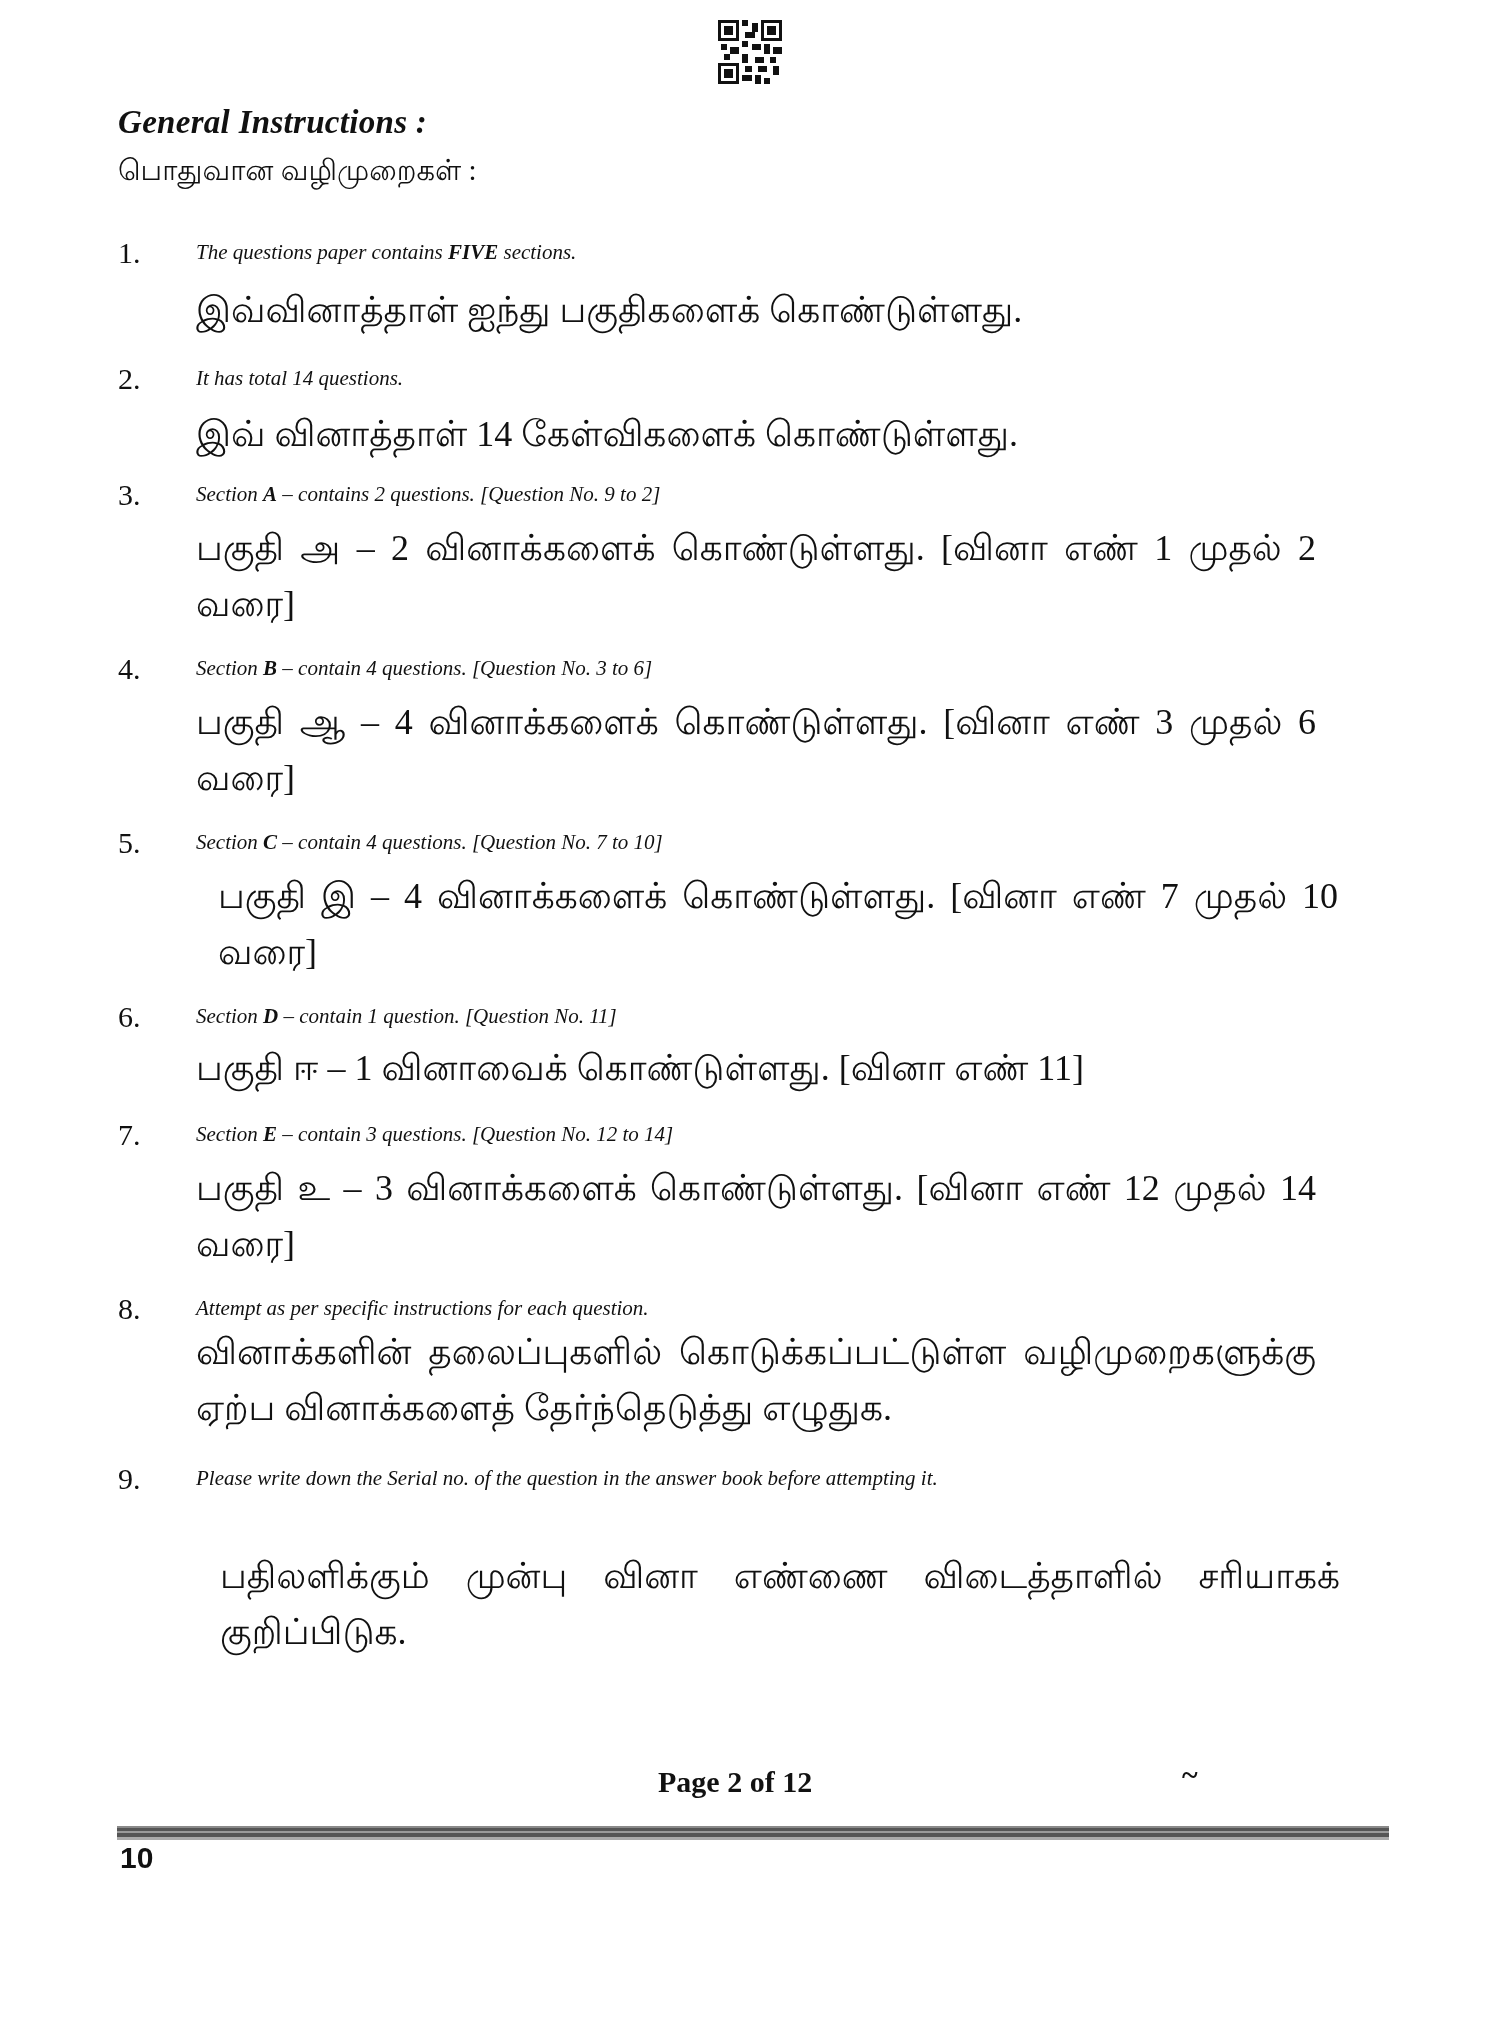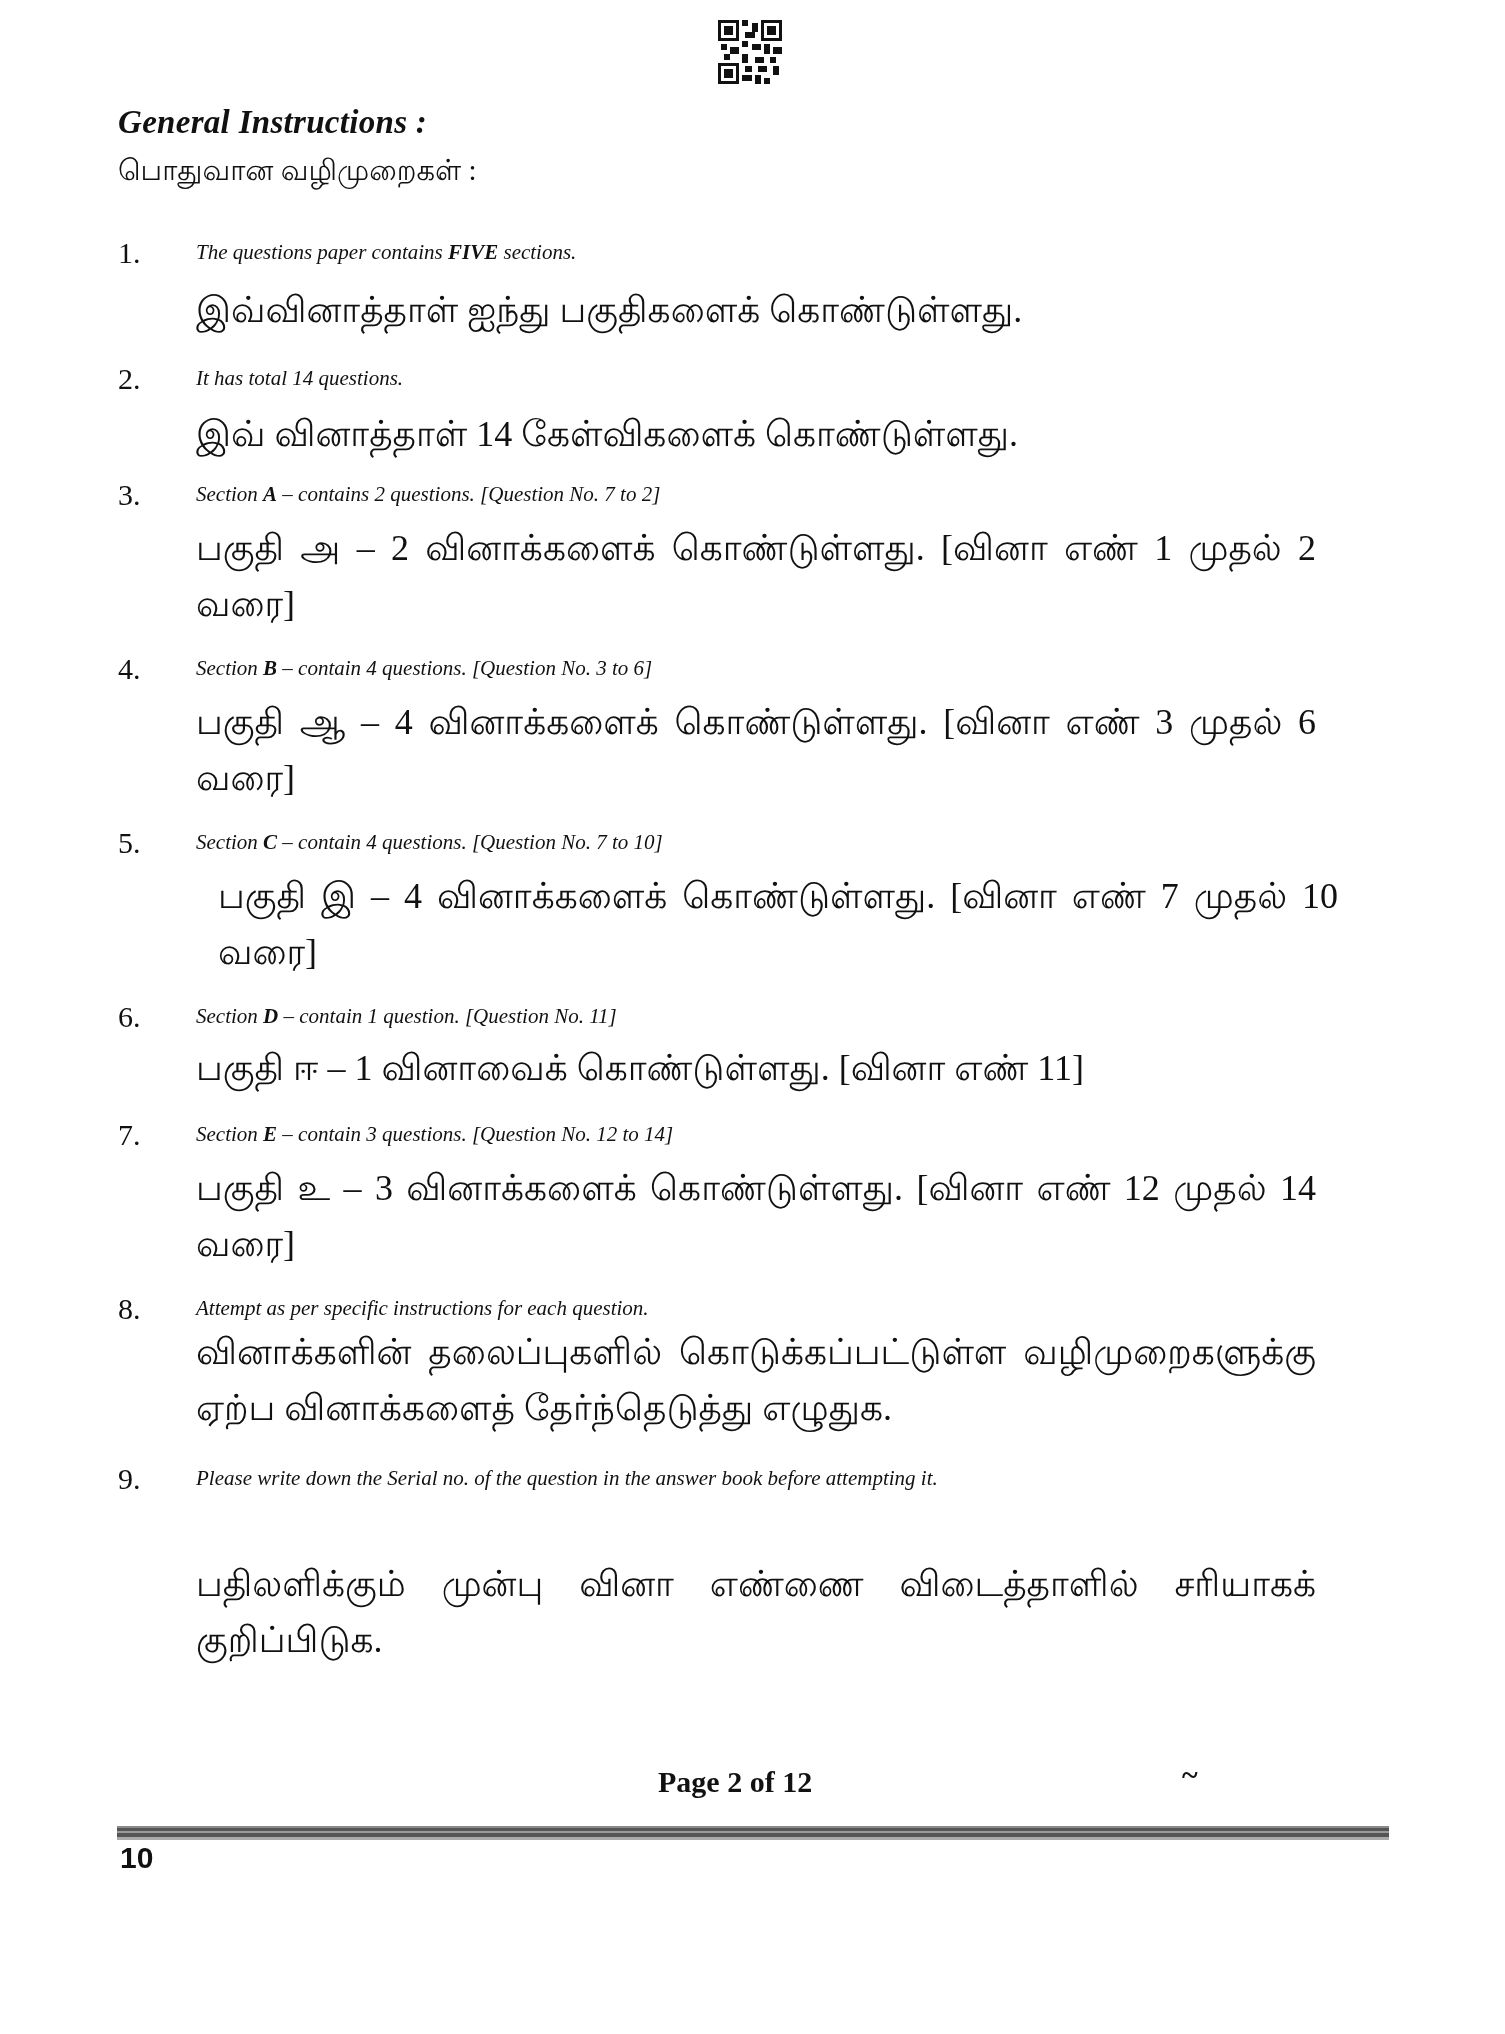--- a/index.html
+++ b/index.html
@@ -107,21 +107,21 @@
 </div>
 
 <div class="item" style="top:362px;">
   <span class="num">2.</span>
   <div class="en"><span>It has total 14 questions.</span><b></b><span></span></div>
   <div class="ta" style="top:44px;">இவ் வினாத்தாள் 14 கேள்விகளைக் கொண்டுள்ளது.</div>
 </div>
 
 <div class="item" style="top:478px;">
   <span class="num">3.</span>
-  <div class="en"><span>Section </span><b>A</b><span> – contains 2 questions. [Question No. 7 to 2]</span></div>
+  <div class="en"><span>Section </span><b>A</b><span> – contains 2 questions. [Question No. 9 to 2]</span></div>
   <div class="ta" style="top:42px;">பகுதி அ – 2 வினாக்களைக் கொண்டுள்ளது. [வினா எண் 1 முதல் 2 வரை]</div>
 </div>
 
 <div class="item" style="top:652px;">
   <span class="num">4.</span>
   <div class="en"><span>Section </span><b>B</b><span> – contain 4 questions. [Question No. 3 to 6]</span></div>
   <div class="ta" style="top:42px;">பகுதி ஆ – 4 வினாக்களைக் கொண்டுள்ளது. [வினா எண் 3 முதல் 6 வரை]</div>
 </div>
 
 <div class="item" style="top:826px;">
@@ -144,19 +144,19 @@
 
 <div class="item" style="top:1292px;">
   <span class="num">8.</span>
   <div class="en"><span>Attempt as per specific instructions for each question.</span><b></b><span></span></div>
   <div class="ta" style="top:32px;">வினாக்களின் தலைப்புகளில் கொடுக்கப்பட்டுள்ள வழிமுறைகளுக்கு ஏற்ப வினாக்களைத் தேர்ந்தெடுத்து எழுதுக.</div>
 </div>
 
 <div class="item" style="top:1462px;">
   <span class="num">9.</span>
   <div class="en"><span>Please write down the Serial no. of the question in the answer book before attempting it.</span><b></b><span></span></div>
-  <div class="ta" style="top:94px;">பதிலளிக்கும் முன்பு வினா எண்ணை விடைத்தாளில் சரியாகக் குறிப்பிடுக.</div>
+  <div class="ta" style="top:86px;margin-left:24px;">பதிலளிக்கும் முன்பு வினா எண்ணை விடைத்தாளில் சரியாகக் குறிப்பிடுக.</div>
 </div>
 
 <div class="footer-left">10</div>
 <div class="footer-center">Page 2 of 12</div>
 <div class="footer-right">~</div>
 <div class="footer-bar"></div>
 
 </body></html>

